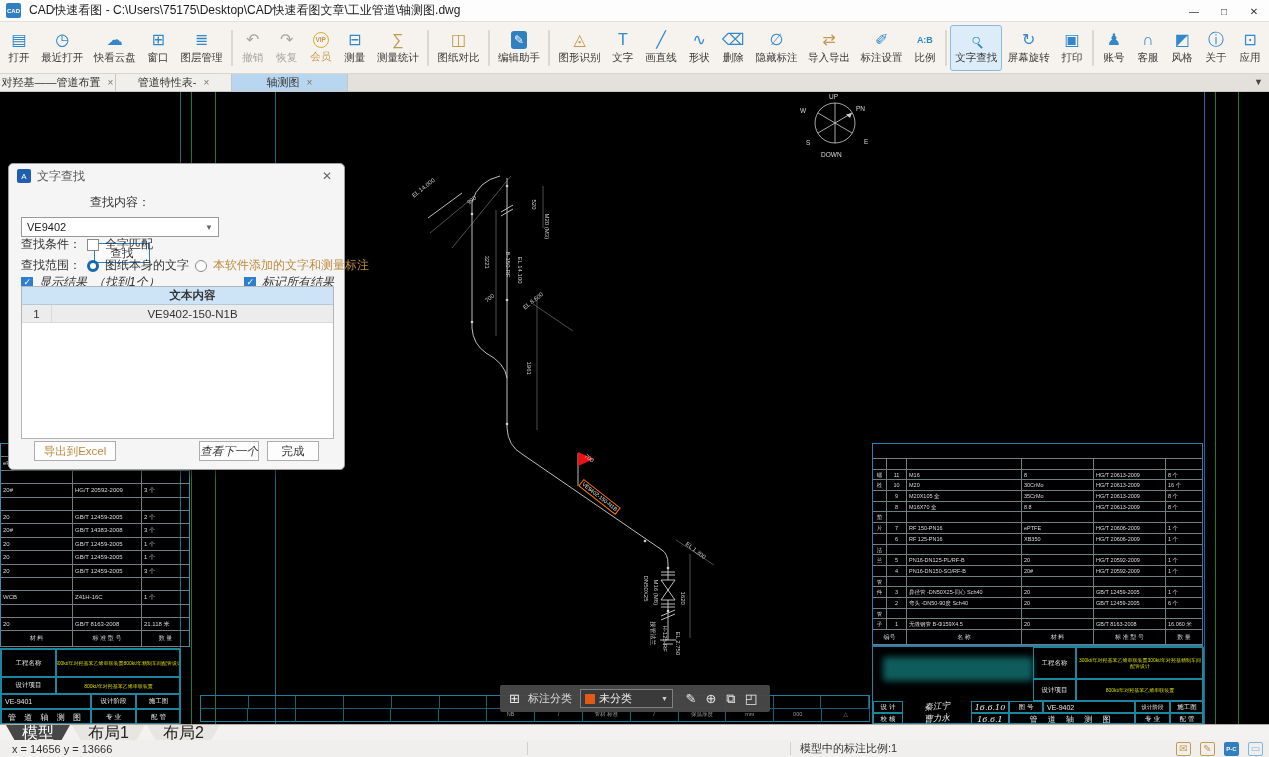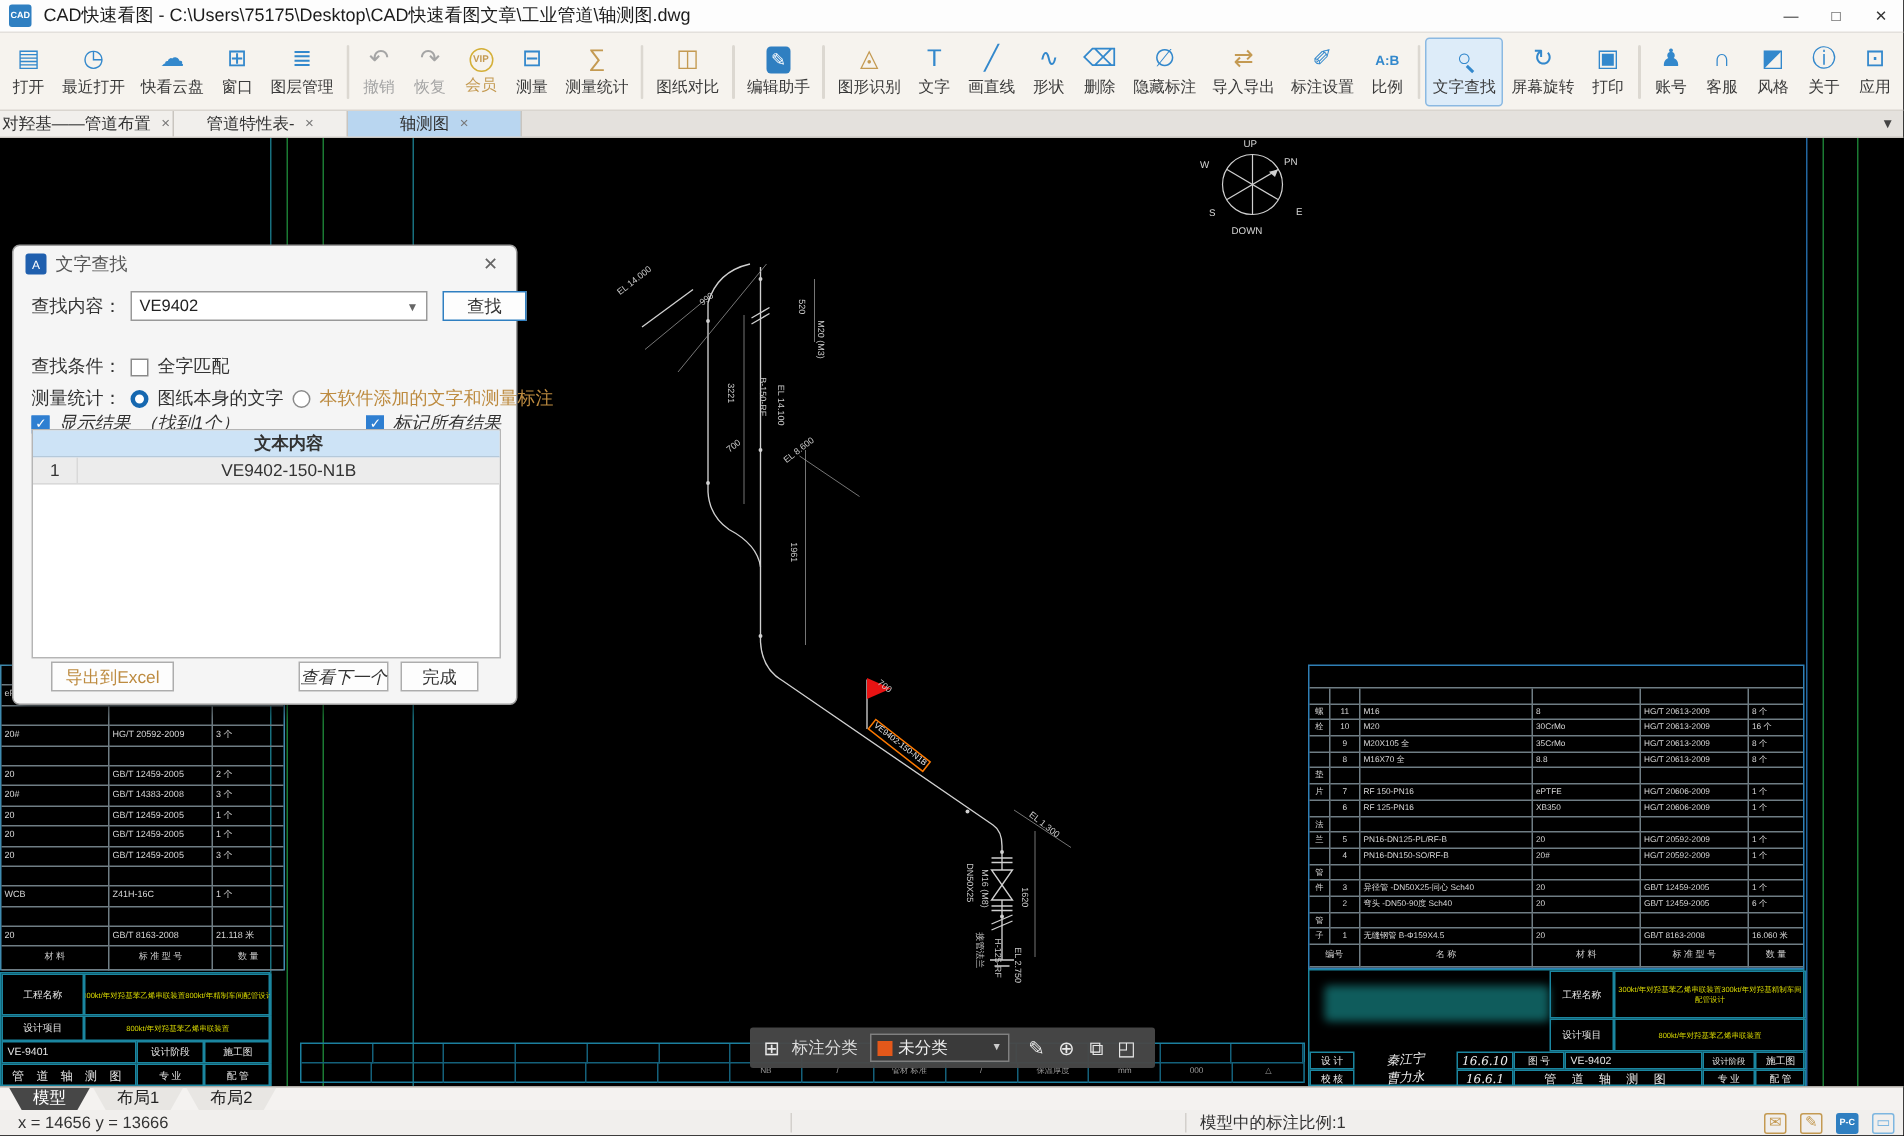--- a/index.html
+++ b/index.html
@@ -121,21 +121,21 @@
     grid-template-columns:30px 1fr; font-weight:bold; }
   .res-h span, .res-r span { display:flex; align-items:center; justify-content:center; font-size:11.5px; }
   .res-r { height:18px; background:#ececec; border-bottom:1px solid #d9d9d9; display:grid;
     grid-template-columns:30px 1fr; }
   .res-r span:first-child { border-right:1px solid #d9d9d9; }
   .dlg-foot { position:absolute; left:0; bottom:8px; width:100%; padding:0 25px; display:flex; align-items:center; }
 
   
   .sheettabs { position:absolute; left:0; top:724px; width:1269px; height:16px; background:#f4f2f0;
     border-top:1px solid #b0aca6; display:flex; padding-left:6px; }
-  .stab { height:16px; line-height:15px; font-size:11px; color:#222; padding:0 16px; background:#e8e6e3;
+  .stab { height:16px; line-height:15px; font-size:16px; color:#222; padding:0 16px; background:#e8e6e3;
     clip-path:polygon(0 0,100% 0,calc(100% - 9px) 100%,9px 100%); margin-right:2px; }
   .stab.active { background:#474747; color:#fff; }
   .statusbar { position:absolute; left:0; top:740px; width:1269px; height:17px; background:#f1efed;
     display:flex; align-items:center; font-size:11px; color:#333; }
   .st-coords { margin-left:12px; }
   .st-div { position:absolute; top:2px; height:13px; width:1px; background:#d3d0cc; }
   .st-scale { position:absolute; left:800px; }
   .st-icons { position:absolute; right:6px; display:flex; gap:9px; align-items:center; }
   .st-ic { width:15px; height:14px; font-size:10px; display:flex; align-items:center; justify-content:center;
     border-radius:2px; }
@@ -722,38 +722,38 @@
     </div>
   </div>
 
   <div class="dialog">
     <div class="dlg-title">
       <span class="dlg-ico">A</span>
       <span class="dlg-name">文字查找</span>
       <span class="dlg-close">✕</span>
     </div>
 
-    <div class="drow" style="top:30px;">
+    <div class="drow" style="top:30px;flex-direction:column;">
       <span>查找内容：</span>
       <div class="combo">
         <span class="cv">VE9402</span>
         <span class="ca">▼</span>
       </div>
       <button class="btn primary" style="width:56px;margin-left:4px;">查找</button>
     </div>
 
     <div class="drow" style="top:72px;font-family:Liberation Serif, serif;">
       <span>查找条件：</span>
       <span class="chk"></span>
       <span>全字匹配</span>
     </div>
 
 
     <div class="drow" style="top:93px;">
-      <span>测量统计：</span>
+      <span>查找范围：</span>
       <span class="rad on"></span>
       <span>图纸本身的文字</span>
       <span class="rad"></span>
       <span class="goldt">本软件添加的文字和测量标注</span>
     </div>
 
     <div class="drow" style="top:110px;width:313px;font-style:italic;">
       <span class="chk on"></span>
       <span>显示结果</span>
       <span>（找到1个）</span>

